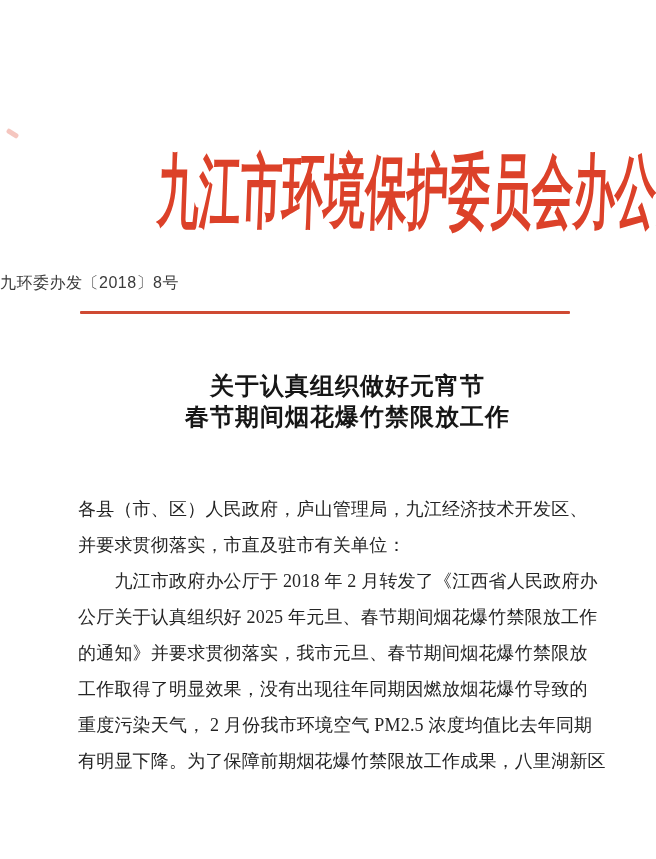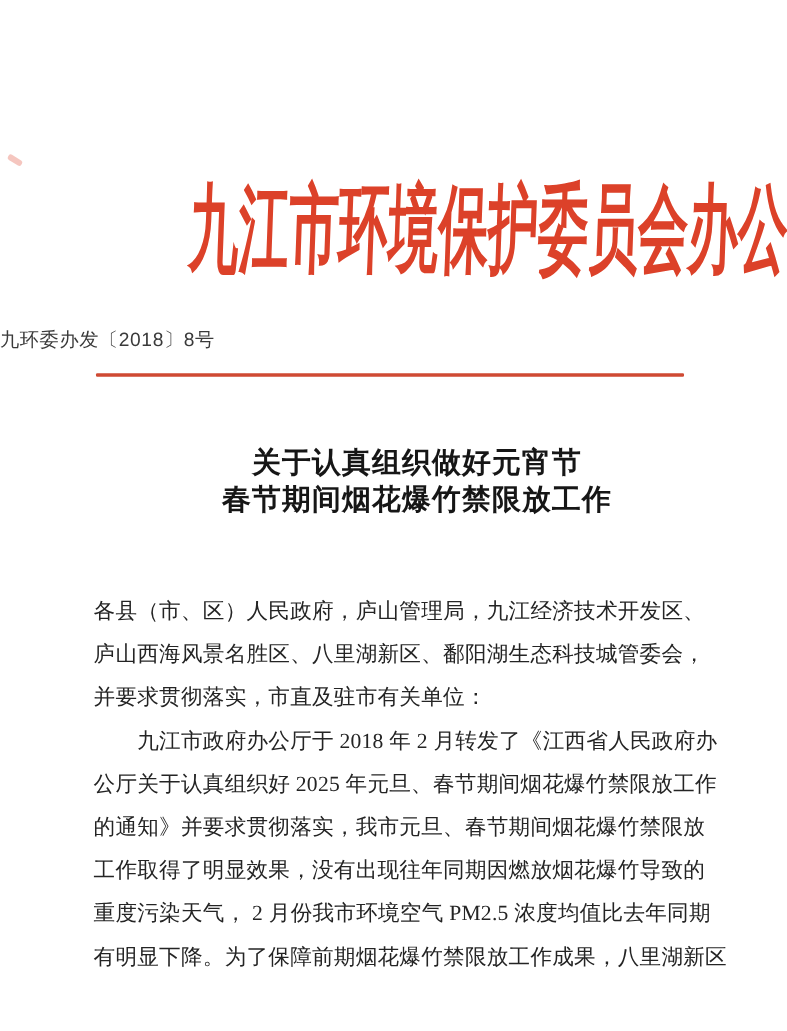--- a/index.html
+++ b/index.html
@@ -113,21 +113,20 @@
   <div class="red-rule"></div>
 
   <div class="doc-title">
     <div>关于认真组织做好元宵节</div>
     <div>春节期间烟花爆竹禁限放工作</div>
   </div>
 
   <div class="body-text">
     <div class="para">
         <div class="line">各县（市、区）人民政府，庐山管理局，九江经济技术开发区、</div>
-        <div class="line">庐山西海风景名胜区、八里湖新区、鄱阳湖生态科技城管委会，</div>
         <div class="line">并要求贯彻落实，市直及驻市有关单位：</div>
       </div>
     <div class="para">
         <div class="line">　　九江市政府办公厅于 2018 年 2 月转发了《江西省人民政府办</div>
         <div class="line">公厅关于认真组织好 2025 年元旦、春节期间烟花爆竹禁限放工作</div>
         <div class="line">的通知》并要求贯彻落实，我市元旦、春节期间烟花爆竹禁限放</div>
         <div class="line">工作取得了明显效果，没有出现往年同期因燃放烟花爆竹导致的</div>
         <div class="line">重度污染天气， 2 月份我市环境空气 PM2.5 浓度均值比去年同期</div>
         <div class="line">有明显下降。为了保障前期烟花爆竹禁限放工作成果，八里湖新区</div>
       </div>

